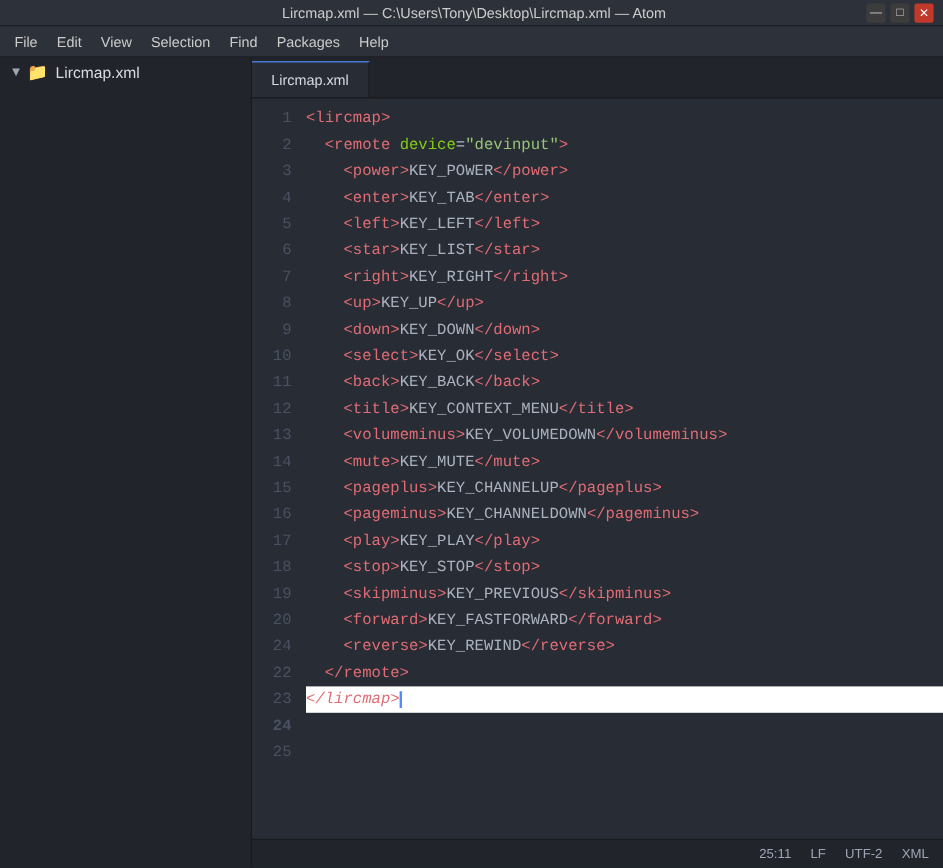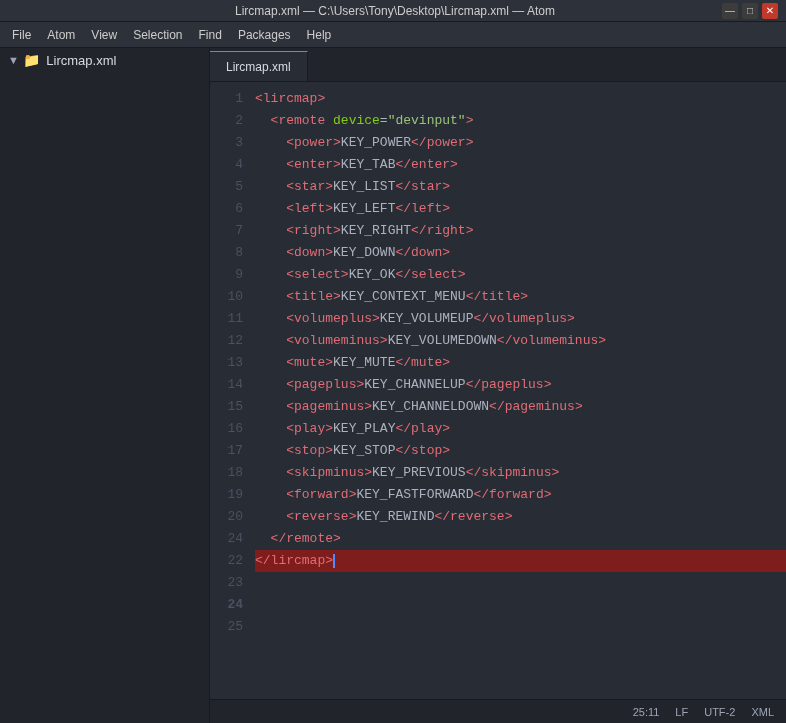--- a/index.html
+++ b/index.html
@@ -168,38 +168,38 @@
     .cursor {
       display: inline-block;
       width: 2px;
       height: 14px;
       background: #528bff;
       vertical-align: middle;
       animation: blink 1s step-end infinite;
     }
     @keyframes blink { 0%,100%{opacity:1} 50%{opacity:0} }
 
-    .line-highlight { background: #7f1d1d; }
+    .line-highlight { background: #ffffff; font-style: italic; }
   </style>
 </head>
 <body>
 
 <div class="title-bar">
   <div style="width:60px"></div>
   <div class="title-bar-title">Lircmap.xml — C:\Users\Tony\Desktop\Lircmap.xml — Atom</div>
   <div class="title-bar-controls">
     <button class="title-btn title-btn-min">—</button>
     <button class="title-btn title-btn-max">□</button>
     <button class="title-btn title-btn-close">✕</button>
   </div>
 </div>
 
 <div class="menu-bar">
   <div class="menu-item">File</div>
-  <div class="menu-item">Atom</div>
+  <div class="menu-item">Edit</div>
   <div class="menu-item">View</div>
   <div class="menu-item">Selection</div>
   <div class="menu-item">Find</div>
   <div class="menu-item">Packages</div>
   <div class="menu-item">Help</div>
 </div>
 
 <div class="main-area">
 
   <div class="sidebar">
@@ -244,27 +244,28 @@
           <div style="line-height: 22px;">22</div>
           <div style="line-height: 22px;">23</div>
           <div style="line-height: 22px; font-weight: bold;">24</div>
           <div style="line-height: 22px;">25</div>
         </div>
       <div class="code-lines" id="codeContent">
           <div class="code-line"><span class="tag">&lt;lircmap&gt;</span></div>
           <div class="code-line">&nbsp;&nbsp;<span class="tag">&lt;remote</span> <span class="attr-name">device</span><span class="content">=</span><span class="attr-val">"devinput"</span><span class="tag">&gt;</span></div>
           <div class="code-line">&nbsp;&nbsp;&nbsp;&nbsp;<span class="tag">&lt;power&gt;</span>KEY_POWER<span class="tag">&lt;/power&gt;</span></div>
           <div class="code-line">&nbsp;&nbsp;&nbsp;&nbsp;<span class="tag">&lt;enter&gt;</span>KEY_TAB<span class="tag">&lt;/enter&gt;</span></div>
+          <div class="code-line">&nbsp;&nbsp;&nbsp;&nbsp;<span class="tag">&lt;left&gt;</span>KEY_LEFT<span class="tag">&lt;/left&gt;</span></div>
           <div class="code-line">&nbsp;&nbsp;&nbsp;&nbsp;<span class="tag">&lt;star&gt;</span>KEY_LIST<span class="tag">&lt;/star&gt;</span></div>
-          <div class="code-line">&nbsp;&nbsp;&nbsp;&nbsp;<span class="tag">&lt;left&gt;</span>KEY_LEFT<span class="tag">&lt;/left&gt;</span></div>
           <div class="code-line">&nbsp;&nbsp;&nbsp;&nbsp;<span class="tag">&lt;right&gt;</span>KEY_RIGHT<span class="tag">&lt;/right&gt;</span></div>
+          <div class="code-line">&nbsp;&nbsp;&nbsp;&nbsp;<span class="tag">&lt;up&gt;</span>KEY_UP<span class="tag">&lt;/up&gt;</span></div>
           <div class="code-line">&nbsp;&nbsp;&nbsp;&nbsp;<span class="tag">&lt;down&gt;</span>KEY_DOWN<span class="tag">&lt;/down&gt;</span></div>
           <div class="code-line">&nbsp;&nbsp;&nbsp;&nbsp;<span class="tag">&lt;select&gt;</span>KEY_OK<span class="tag">&lt;/select&gt;</span></div>
+          <div class="code-line">&nbsp;&nbsp;&nbsp;&nbsp;<span class="tag">&lt;back&gt;</span>KEY_BACK<span class="tag">&lt;/back&gt;</span></div>
           <div class="code-line">&nbsp;&nbsp;&nbsp;&nbsp;<span class="tag">&lt;title&gt;</span>KEY_CONTEXT_MENU<span class="tag">&lt;/title&gt;</span></div>
-          <div class="code-line">&nbsp;&nbsp;&nbsp;&nbsp;<span class="tag">&lt;volumeplus&gt;</span>KEY_VOLUMEUP<span class="tag">&lt;/volumeplus&gt;</span></div>
           <div class="code-line">&nbsp;&nbsp;&nbsp;&nbsp;<span class="tag">&lt;volumeminus&gt;</span>KEY_VOLUMEDOWN<span class="tag">&lt;/volumeminus&gt;</span></div>
           <div class="code-line">&nbsp;&nbsp;&nbsp;&nbsp;<span class="tag">&lt;mute&gt;</span>KEY_MUTE<span class="tag">&lt;/mute&gt;</span></div>
           <div class="code-line">&nbsp;&nbsp;&nbsp;&nbsp;<span class="tag">&lt;pageplus&gt;</span>KEY_CHANNELUP<span class="tag">&lt;/pageplus&gt;</span></div>
           <div class="code-line">&nbsp;&nbsp;&nbsp;&nbsp;<span class="tag">&lt;pageminus&gt;</span>KEY_CHANNELDOWN<span class="tag">&lt;/pageminus&gt;</span></div>
           <div class="code-line">&nbsp;&nbsp;&nbsp;&nbsp;<span class="tag">&lt;play&gt;</span>KEY_PLAY<span class="tag">&lt;/play&gt;</span></div>
           <div class="code-line">&nbsp;&nbsp;&nbsp;&nbsp;<span class="tag">&lt;stop&gt;</span>KEY_STOP<span class="tag">&lt;/stop&gt;</span></div>
           <div class="code-line">&nbsp;&nbsp;&nbsp;&nbsp;<span class="tag">&lt;skipminus&gt;</span>KEY_PREVIOUS<span class="tag">&lt;/skipminus&gt;</span></div>
           <div class="code-line">&nbsp;&nbsp;&nbsp;&nbsp;<span class="tag">&lt;forward&gt;</span>KEY_FASTFORWARD<span class="tag">&lt;/forward&gt;</span></div>
           <div class="code-line">&nbsp;&nbsp;&nbsp;&nbsp;<span class="tag">&lt;reverse&gt;</span>KEY_REWIND<span class="tag">&lt;/reverse&gt;</span></div>
           <div class="code-line">&nbsp;&nbsp;<span class="tag">&lt;/remote&gt;</span></div>

